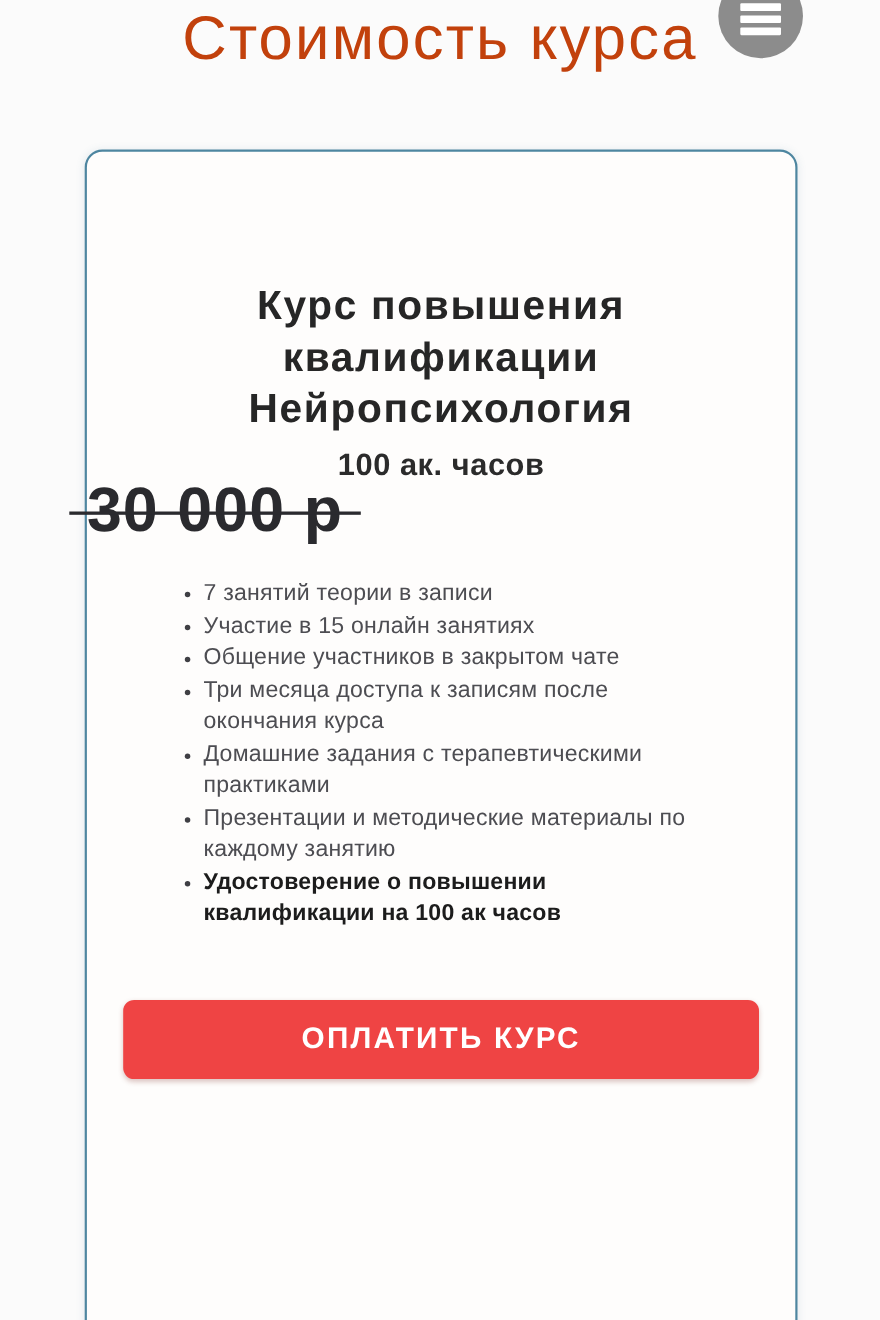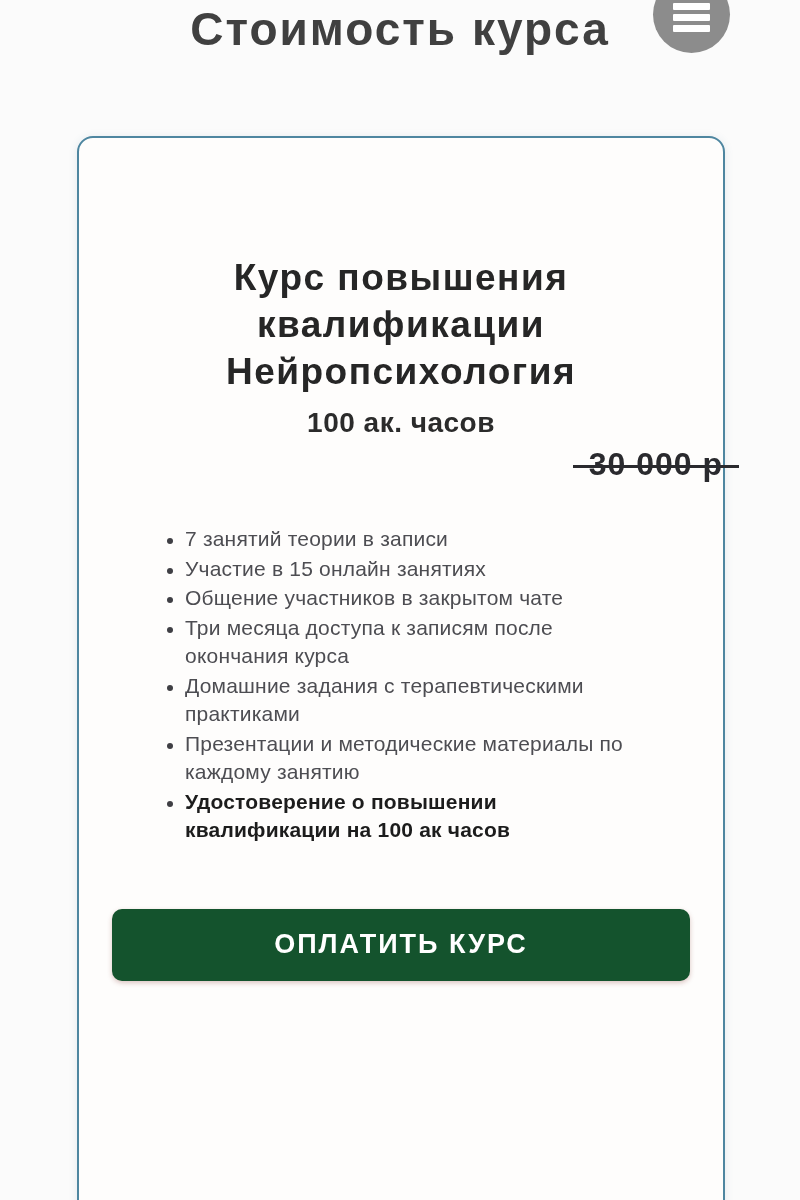--- a/index.html
+++ b/index.html
@@ -10,24 +10,24 @@
     background: #fbfbfb;
     font-family: "Liberation Sans", sans-serif;
   }
 
   
   .header { position: absolute; top: 0; left: 0; width: 800px; height: 70px; }
   .page-title {
     margin: 0;
     padding-top: 2px;
     text-align: center;
-    font-size: 46px;
-    font-weight: 700;
+    font-size: 56px;
+    font-weight: 400;
     letter-spacing: 2px;
-    color: #404040;
+    color: #c2410c;
   }
   .menu-btn {
     position: absolute;
     top: -24px; left: 653px;
     width: 77px; height: 77px;
     border-radius: 50%;
     background: #8c8c8c;
     border: none;
     padding: 0;
     cursor: pointer;
@@ -80,22 +80,22 @@
     margin-top: 45px;
     text-align: center;
     font-size: 45px;
     font-weight: 800;
     line-height: 50px;
     letter-spacing: 1px;
     color: #c2202f;
   }
 
   .old-price {
-    text-align: right;
-    font-size: 32px;
+    text-align: left;
+    font-size: 57px;
     font-weight: 800;
     line-height: 50px;
     letter-spacing: 1px;
     color: #2a2a2e;
   }
   .old-price .strike {
     position: relative;
     display: inline-block;
   }
   .old-price .strike::after {
@@ -125,21 +125,21 @@
     font-weight: 700;
     color: #1c1c1c;
   }
 
   .pay-btn {
     display: block;
     margin: 64px auto 0;
     width: 578px; height: 72px;
     border: none;
     border-radius: 10px;
-    background: #14532d;
+    background: #ef4444;
     color: #ffffff;
     font-family: "Liberation Sans", sans-serif;
     font-size: 27px;
     font-weight: 700;
     letter-spacing: 2px;
     cursor: pointer;
     box-shadow: 0 2px 5px rgba(120, 30, 25, 0.25);
   }
 </style>
 </head>

